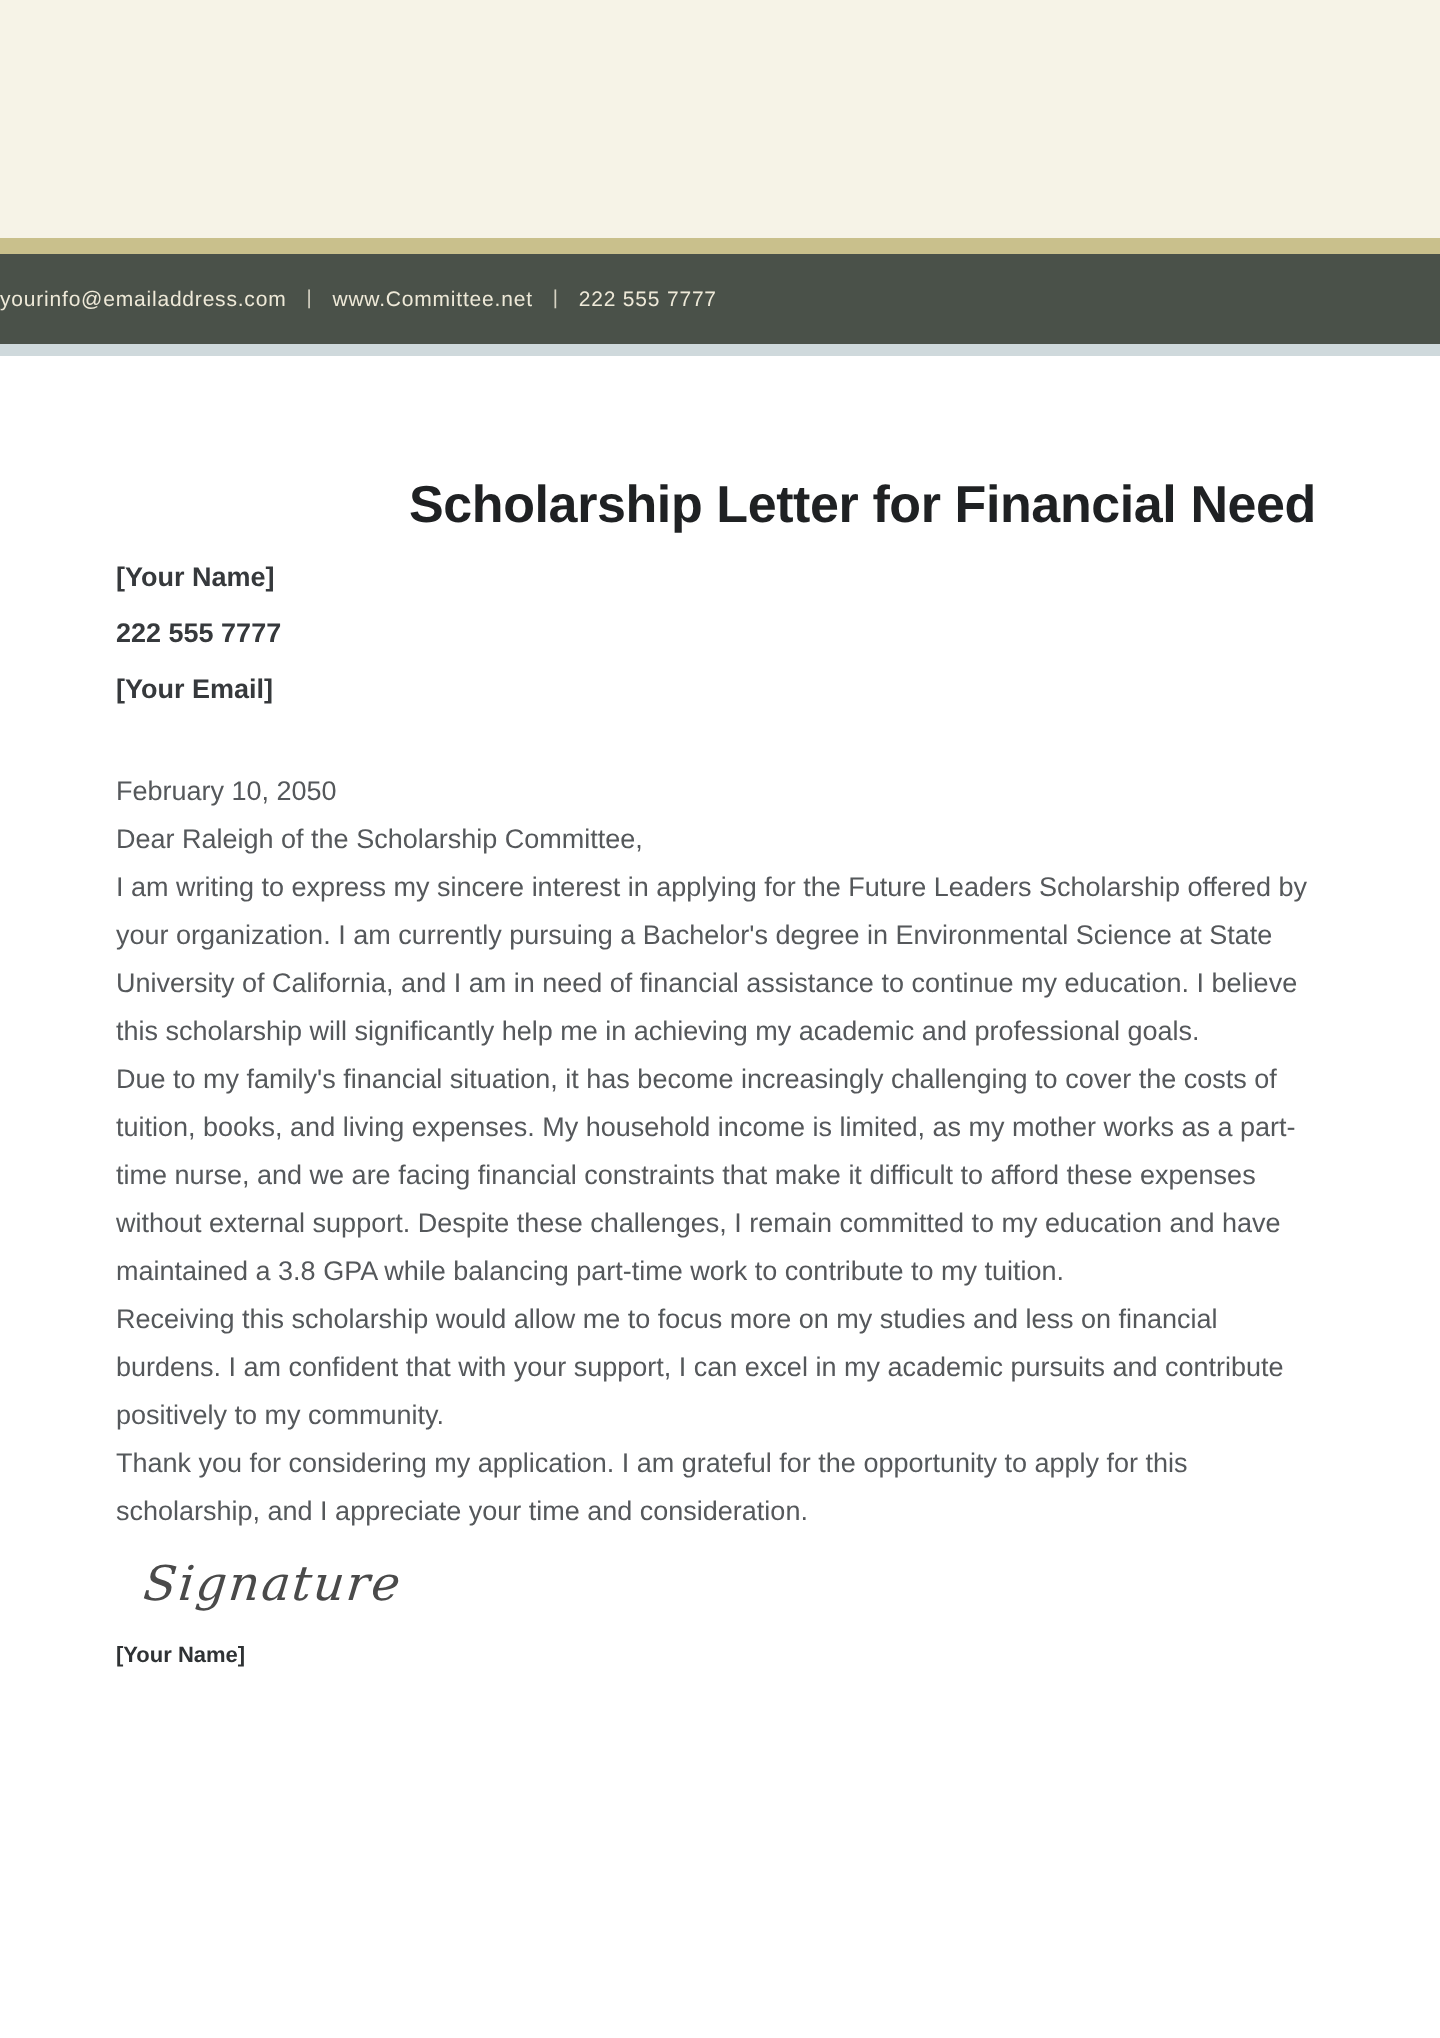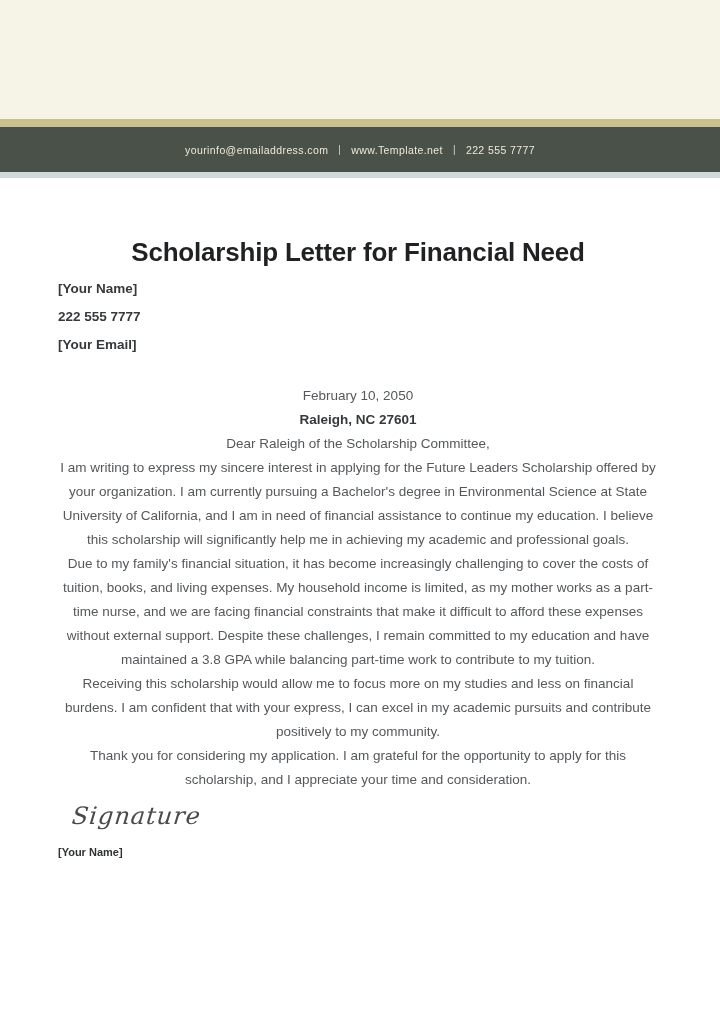--- a/index.html
+++ b/index.html
@@ -22,62 +22,60 @@
   }
   .gold-band {
     height: 8px;
     background: #c9c08c;
   }
   .contact-bar {
     height: 45px;
     background: #4a5149;
     display: flex;
     align-items: center;
-    justify-content: center;
     gap: 10px;
     color: #eee9d8;
     font-size: 10.5px;
     letter-spacing: 0.4px;
   }
   .contact-bar .sep {
     opacity: 0.85;
     font-size: 10px;
   }
   .divider-line {
     height: 6px;
     background: #cfd9dc;
   }
   
   .content {
     padding: 0 62px 0 58px;
   }
   .letter-title {
     margin: 59px 0 0 0;
-    text-align: center;
+    text-align: right;
     font-size: 26px;
     line-height: 30px;
     font-weight: 700;
     color: #1f2123;
     letter-spacing: -0.2px;
   }
   .sender-block {
     margin-top: 8px;
   }
   .sender-block .line {
     font-size: 13.5px;
     line-height: 28px;
     font-weight: 700;
     color: #36393c;
   }
   .letter-body {
     margin-top: 25px;
     font-size: 13.5px;
     line-height: 24px;
     color: #55585b;
-    text-align: center;
   }
   .letter-body p {
     margin: 0;
   }
   .letter-body .bold {
     font-weight: 700;
     color: #36393c;
   }
   .signature-script {
     margin-top: 10px;
@@ -101,44 +99,43 @@
 <body>
 
 <div class="page">
 
   <div class="letterhead-band"></div>
   <div class="gold-band"></div>
 
   <div class="contact-bar">
     <span>yourinfo@emailaddress.com</span>
     <span class="sep">|</span>
-    <span>www.Template.net</span>
+    <span>www.Committee.net</span>
     <span class="sep">|</span>
     <span>222 555 7777</span>
   </div>
 
   <div class="divider-line"></div>
 
   <div class="content">
 
     <h1 class="letter-title">Scholarship Letter for Financial Need</h1>
 
     <div class="sender-block">
       <div class="line">[Your Name]</div>
       <div class="line">222 555 7777</div>
       <div class="line">[Your Email]</div>
     </div>
 
     <div class="letter-body">
       <p>February 10, 2050</p>
-      <p class="bold">Raleigh, NC 27601</p>
       <p>Dear Raleigh of the Scholarship Committee,</p>
       <p>I am writing to express my sincere interest in applying for the Future Leaders Scholarship offered by your organization. I am currently pursuing a Bachelor's degree in Environmental Science at State University of California, and I am in need of financial assistance to continue my education. I believe this scholarship will significantly help me in achieving my academic and professional goals.</p>
       <p>Due to my family's financial situation, it has become increasingly challenging to cover the costs of tuition, books, and living expenses. My household income is limited, as my mother works as a part-time nurse, and we are facing financial constraints that make it difficult to afford these expenses without external support. Despite these challenges, I remain committed to my education and have maintained a 3.8 GPA while balancing part-time work to contribute to my tuition.</p>
-      <p>Receiving this scholarship would allow me to focus more on my studies and less on financial burdens. I am confident that with your express, I can excel in my academic pursuits and contribute positively to my community.</p>
+      <p>Receiving this scholarship would allow me to focus more on my studies and less on financial burdens. I am confident that with your support, I can excel in my academic pursuits and contribute positively to my community.</p>
       <p>Thank you for considering my application. I am grateful for the opportunity to apply for this scholarship, and I appreciate your time and consideration.</p>
     </div>
 
     <div class="signature-script">Signature</div>
 
     <div class="signature-name">[Your Name]</div>
 
   </div>
 
 </div>

